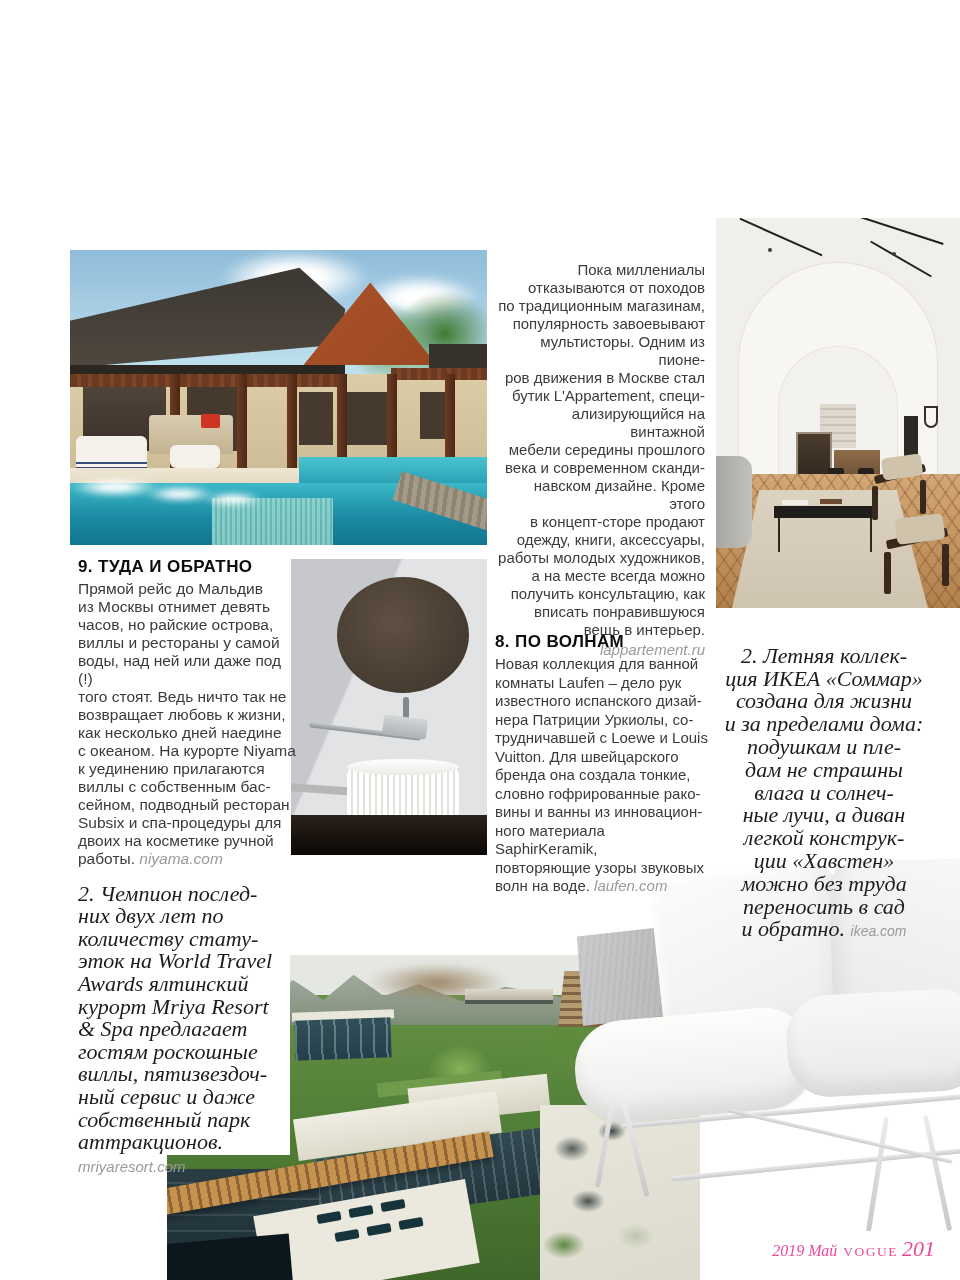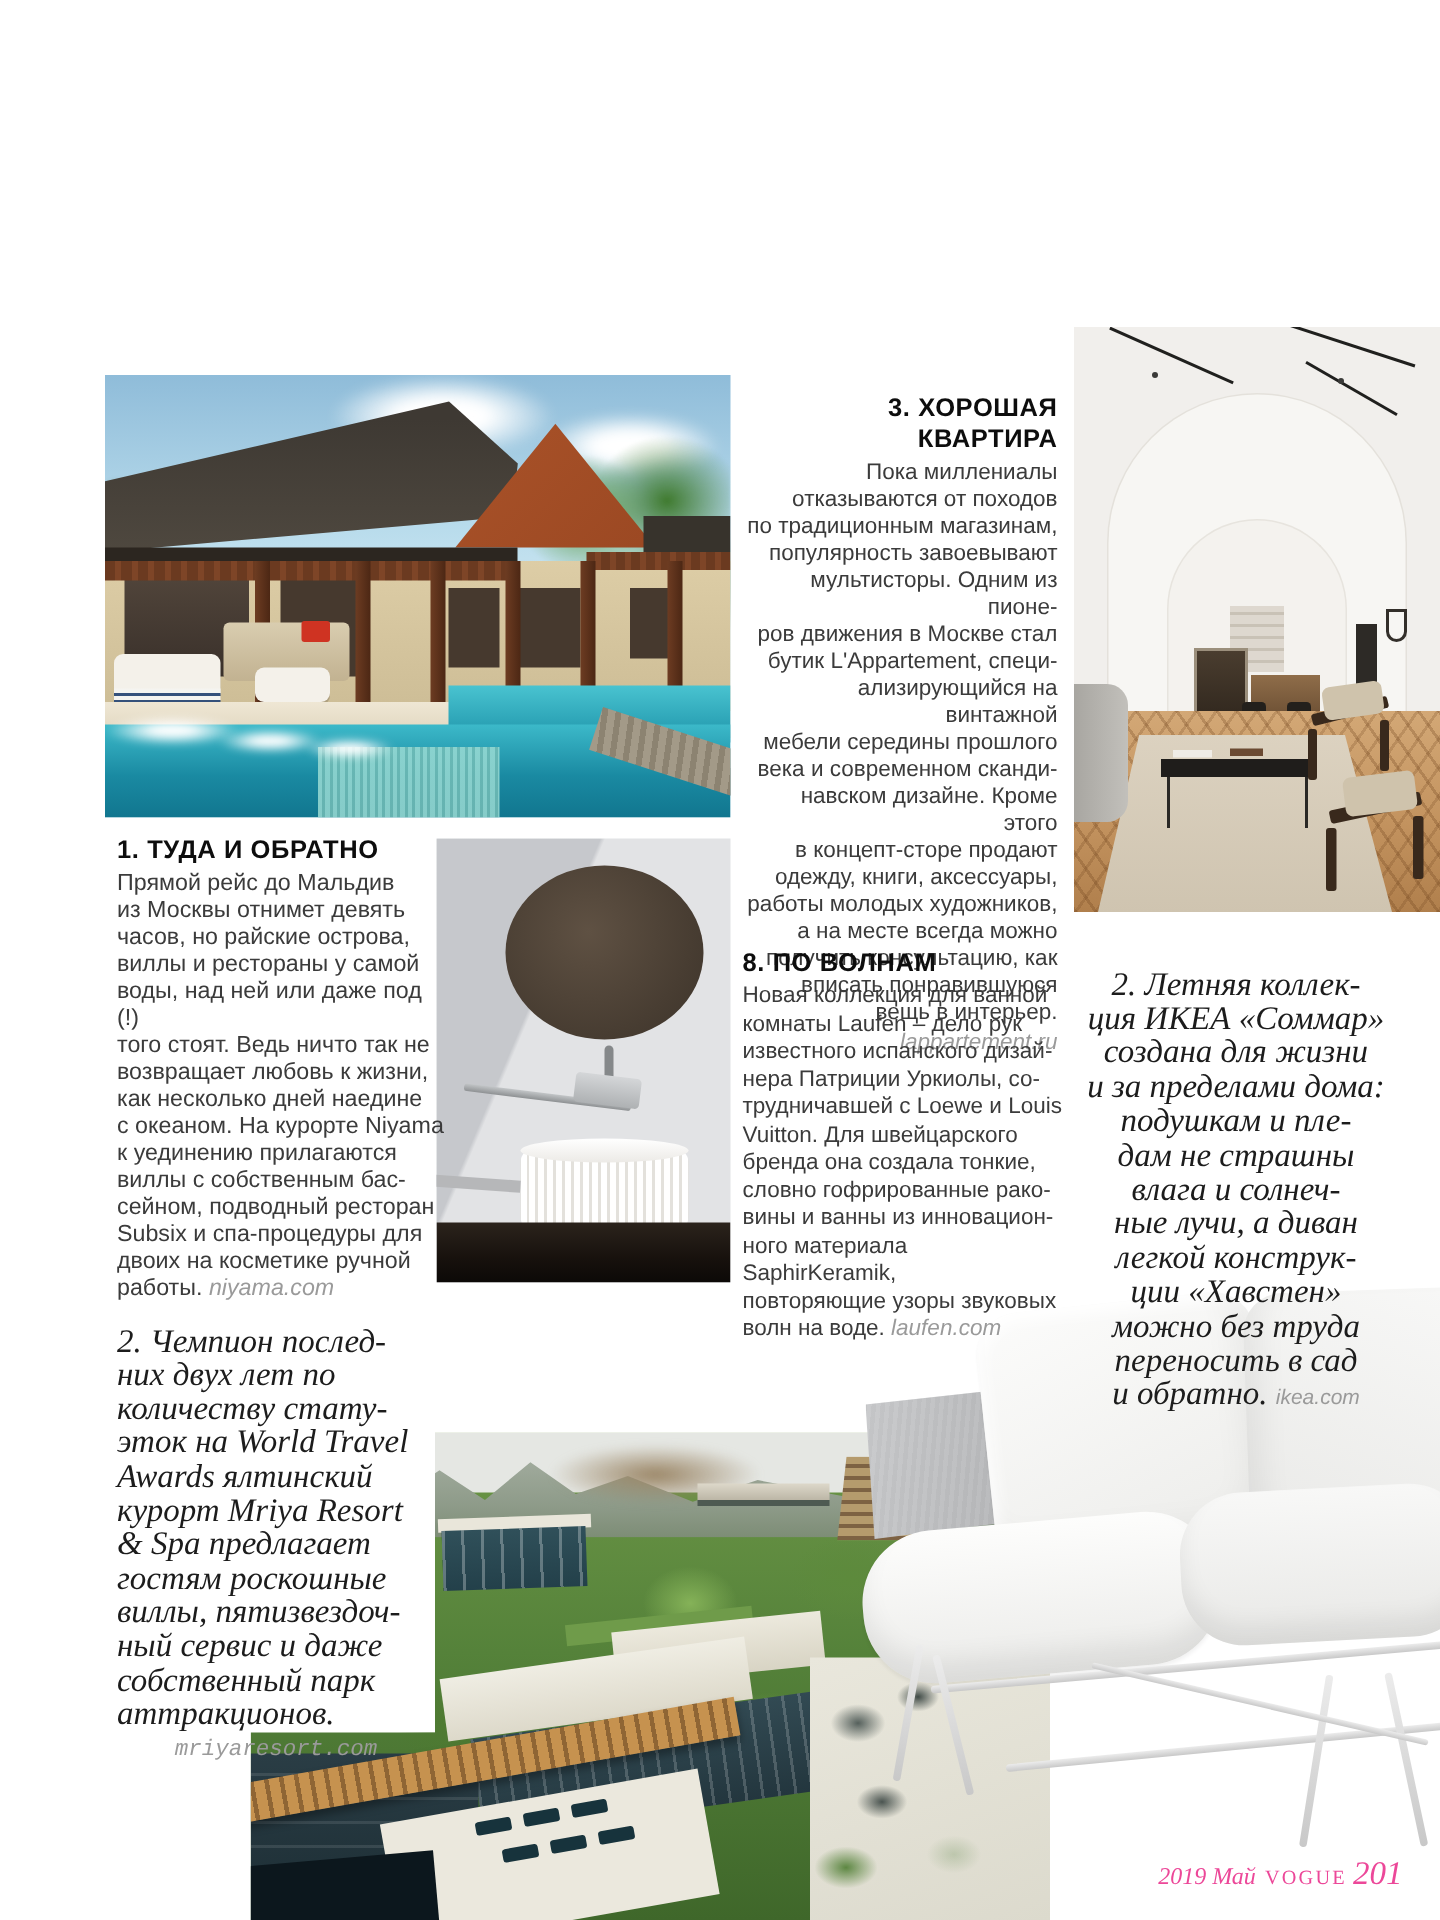--- a/index.html
+++ b/index.html
@@ -284,21 +284,21 @@
     <div class="poolHigh"></div>
     <div class="pool"></div>
     <div class="tileWall"></div>
     <div class="foam" style="left:0;top:77%;width:90px;height:20px;"></div>
     <div class="foam" style="left:18%;top:80%;width:70px;height:16px;"></div>
     <div class="foam" style="left:32%;top:82%;width:60px;height:14px;"></div>
     <div class="rocks"></div>
   </div>
 
   <div class="abs s1 textblock">
-    <div class="sec-heading">1. ТУДА И ОБРАТНО</div>
+    <div class="sec-heading">9. ТУДА И ОБРАТНО</div>
     <p class="sec-body"><span>Прямой рейс до Мальдив
 из Москвы отнимет девять
 часов, но райские острова,
 виллы и рестораны у самой
 воды, над ней или даже под (!)
 того стоят. Ведь ничто так не
 возвращает любовь к жизни,
 как несколько дней наедине
 с океаном. На курорте Niyama
 к уединению прилагаются
@@ -315,21 +315,20 @@
     <div class="spout"></div>
     <div class="mixer"></div>
     <div class="plate"></div>
     <div class="basin"></div>
     <div class="basinRim"></div>
     <div class="tray"></div>
     <div class="counter"></div>
   </div>
 
   <div class="abs s3 textblock">
-    <div class="sec-heading">3. ХОРОШАЯ КВАРТИРА</div>
     <p class="sec-body"><span>Пока миллениалы
 отказываются от походов
 по традиционным магазинам,
 популярность завоевывают
 мультисторы. Одним из пионе-
 ров движения в Москве стал
 бутик L'Appartement, специ-
 ализирующийся на винтажной
 мебели середины прошлого
 века и современном сканди-
@@ -397,21 +396,21 @@
 них двух лет по
 количеству стату-
 эток на World Travel
 Awards ялтинский
 курорт Mriya Resort
 &amp; Spa предлагает
 гостям роскошные
 виллы, пятизвездоч-
 ный сервис и даже
 собственный парк
-аттракционов.</span><span class="url block" style="font-family:Liberation Mono, monospace;text-align:center;">mriyaresort.com</span>
+аттракционов.</span><span class="url block" style="font-family:Liberation Sans, sans-serif;">mriyaresort.com</span>
   </div>
 
   <div class="abs resort">
     <div class="sky"></div>
     <div class="mountains"></div>
     <div class="mtnRock"></div>
     <div class="hotel"></div>
     <div class="whiteBand"></div>
     <div class="glassVillaRoof"></div>
     <div class="glassVillaBody"></div>

